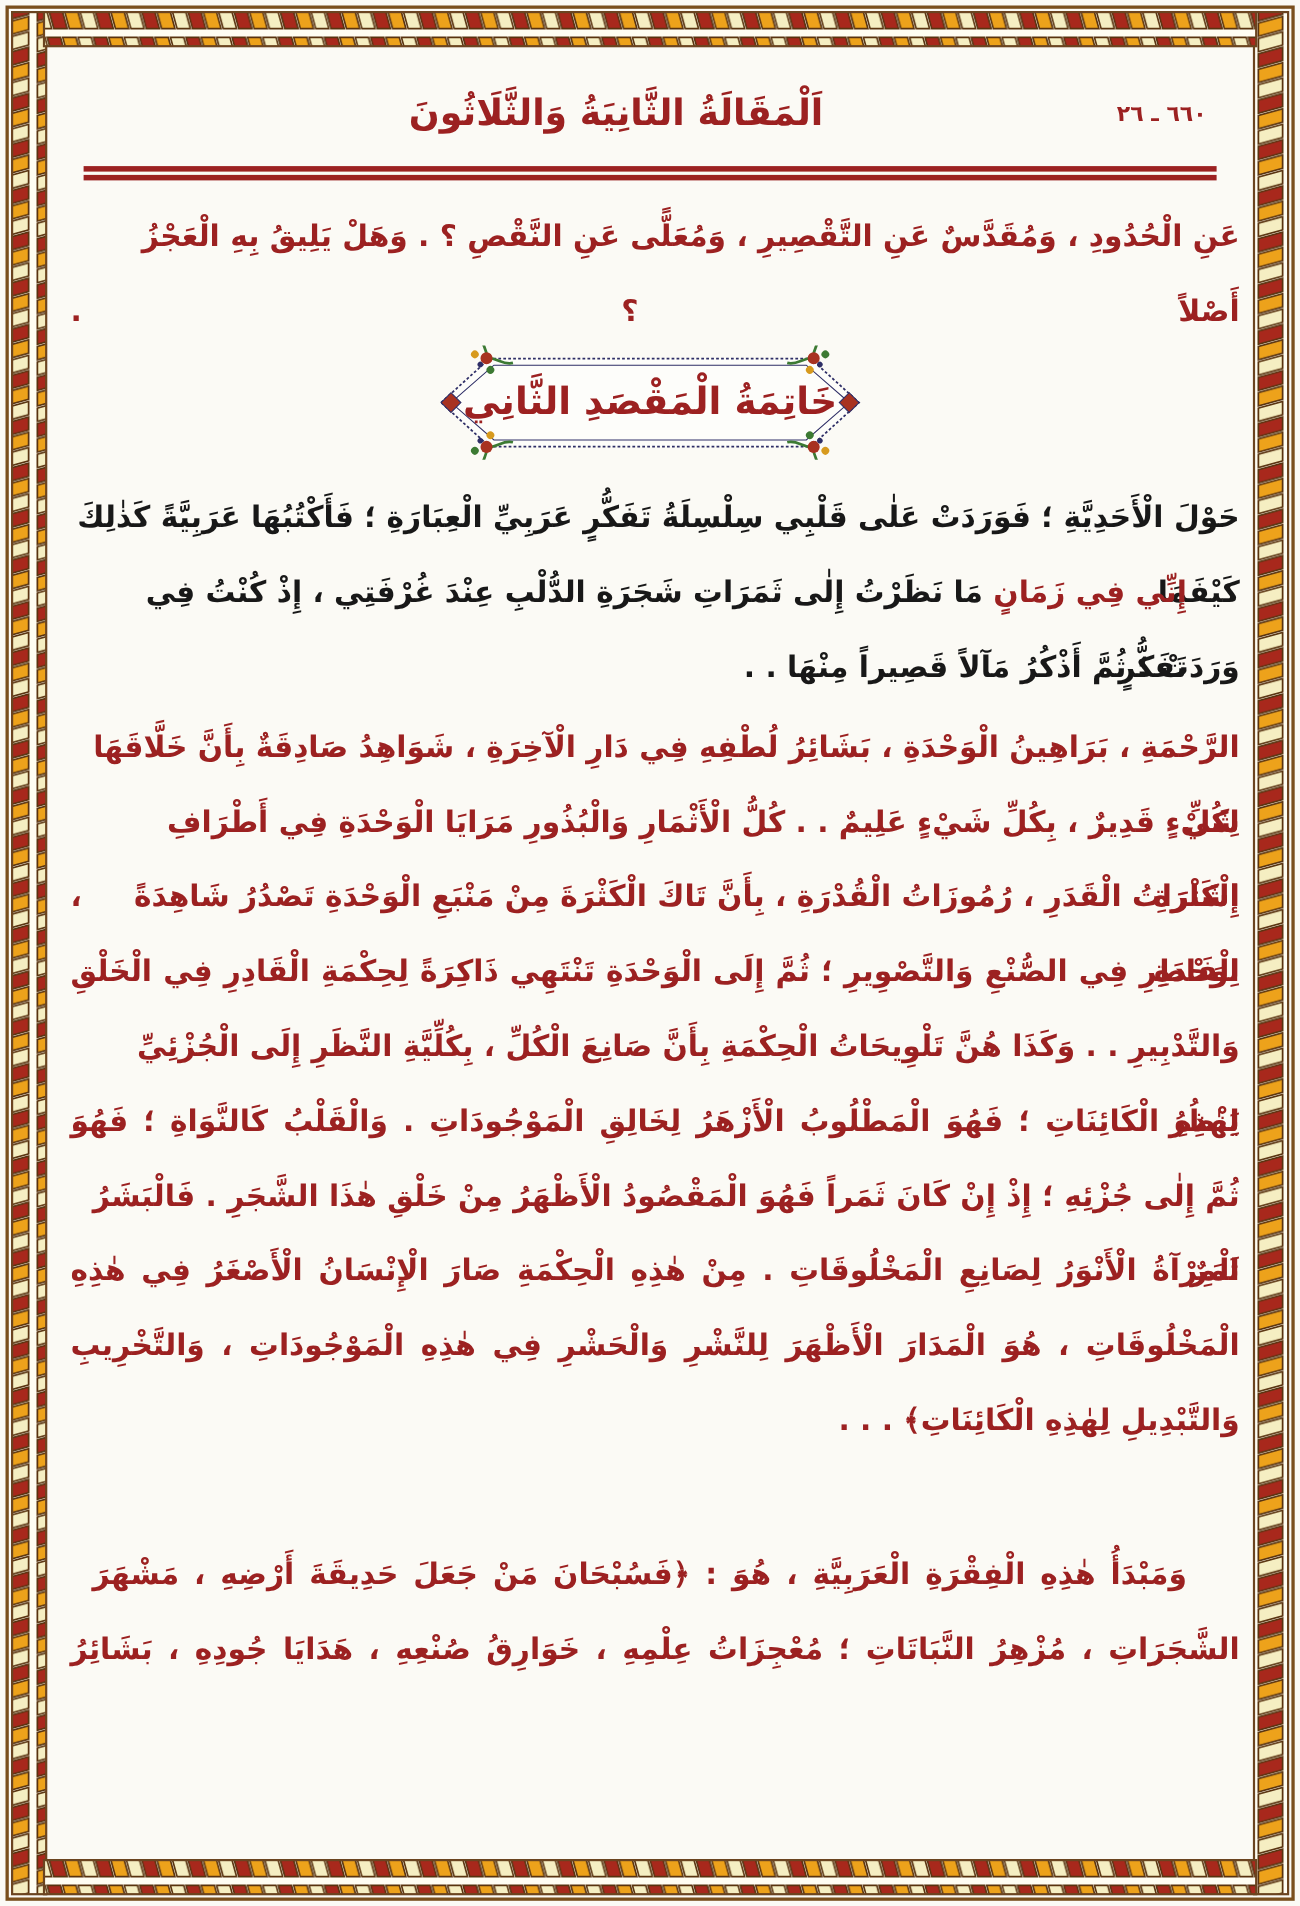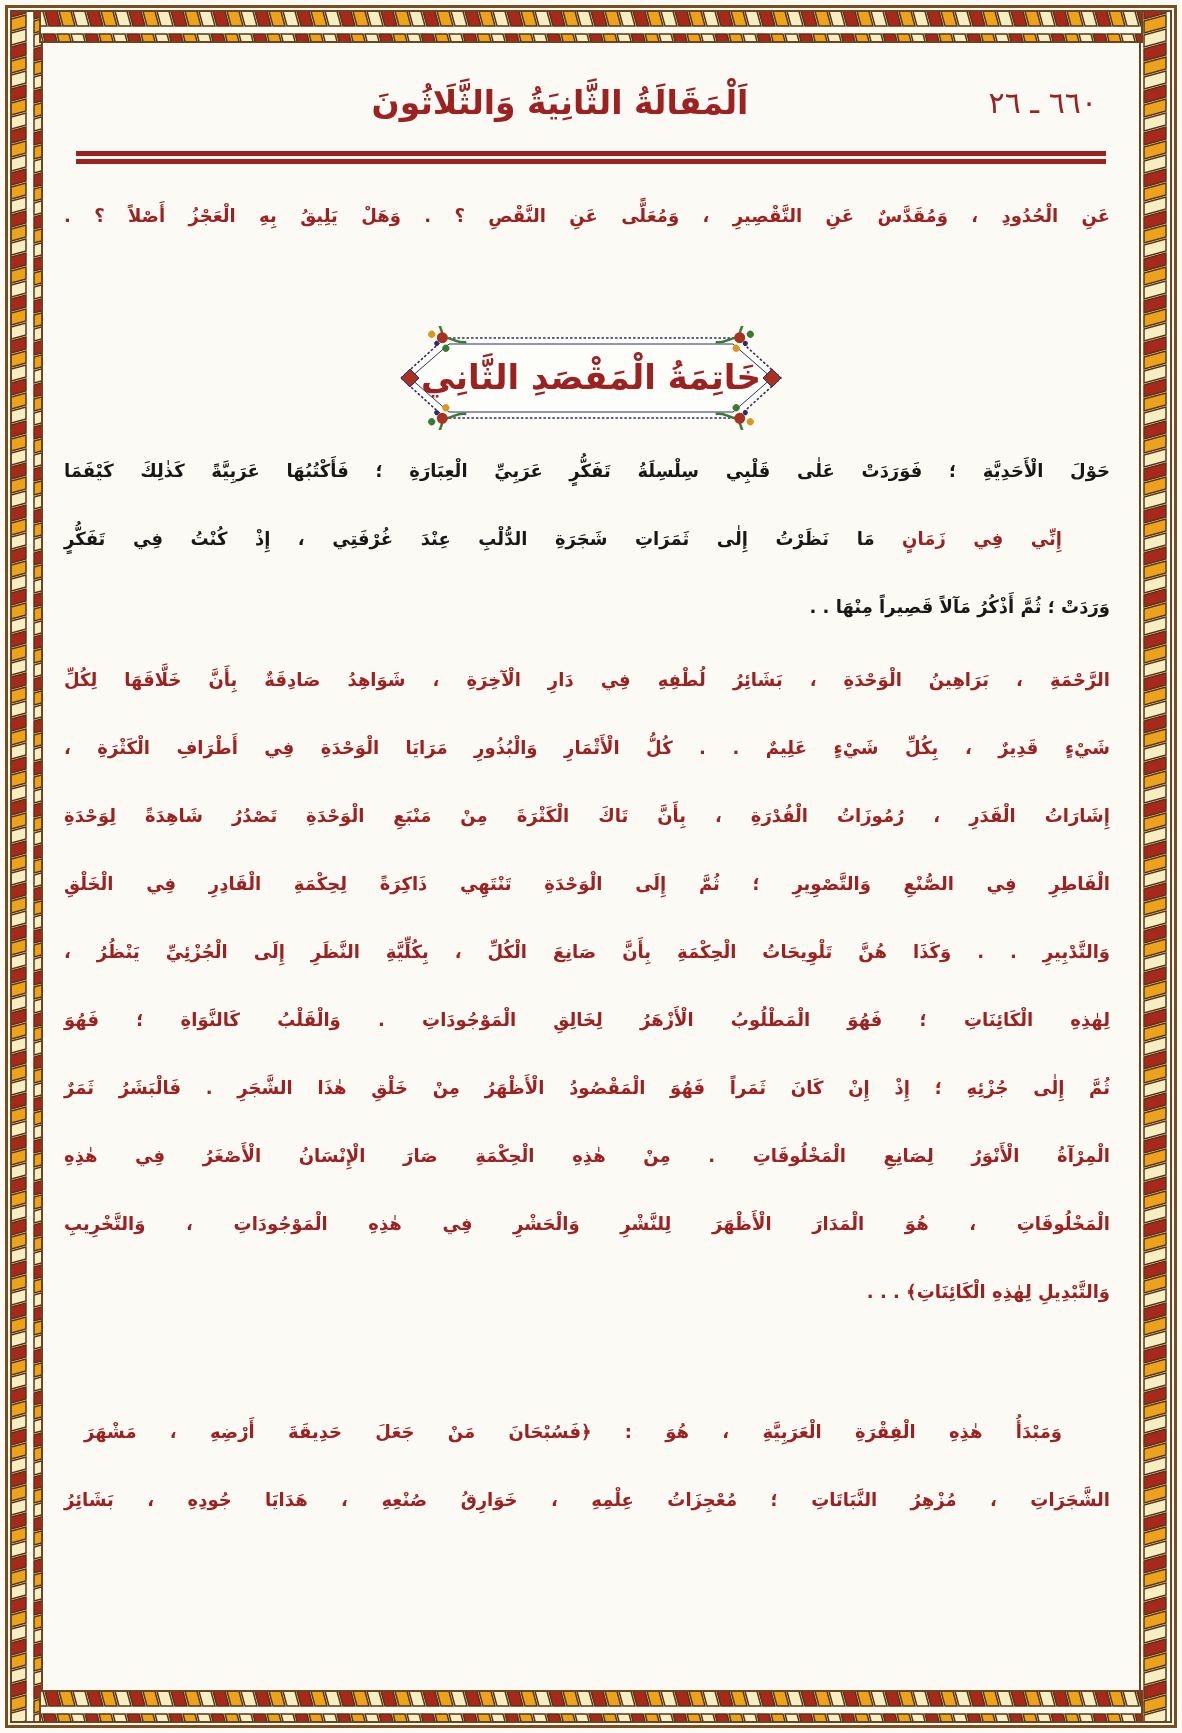--- a/index.html
+++ b/index.html
@@ -10,56 +10,56 @@
     overflow:hidden;
     font-family:"DejaVu Sans",sans-serif;
     direction:rtl;
   }
   .frame-svg{position:absolute;inset:0;pointer-events:none;}
 
   
   .header{position:absolute;top:66px;left:0;right:0;height:74px;}
   .page-number{
     position:absolute;right:85px;top:0;height:74px;line-height:74px;
-    font-size:30px;font-weight:normal;color:var(--text-red,#9c2121);
+    font-size:20px;font-weight:bold;color:var(--text-red,#9c2121);
     letter-spacing:2px;
   }
   .page-title{
     position:absolute;left:0;right:62px;top:0;height:74px;line-height:74px;
     text-align:center;font-size:33px;font-weight:bold;color:var(--text-red,#9c2121);
   }
 
   
   .rule{position:absolute;top:151px;left:76px;width:1030px;}
   .rule .bar{height:5px;background:var(--text-red,#9c2121);}
   .rule .bar + .bar{margin-top:3px;}
 
   
   .textblock{
-    position:absolute;left:64px;right:72px;
-    font-size:18px;font-weight:bold;
+    position:absolute;left:64px;right:55px;
+    font-size:27px;font-weight:bold;
     color:var(--text-black,#181818);
   }
   .tline{
     height:68px;line-height:68px;
     text-align:right;
     text-justify:inter-word;
   }
   .tline.just{text-align-last:justify;}
   .red{color:var(--text-red,#9c2121);}
   .black{color:var(--text-black,#181818);}
 
   .p1{top:182px;}
   .p2{top:437px;}
   .p3{top:646px;}
   .p4{top:1398px;}
 
   
   .cartouche{
-    position:absolute;top:326px;left:50%;width:392px;height:104px;
+    position:absolute;top:314px;left:50%;width:392px;height:104px;
     margin-left:-196px;
     text-align:center;
   }
   .cartouche svg{position:absolute;inset:0;}
   .cartouche .label{
     position:absolute;inset:0;display:flex;align-items:center;justify-content:center;
     font-size:34px;font-weight:bold;color:var(--text-red,#9c2121);
     padding-bottom:2px;
   }
 </style>

